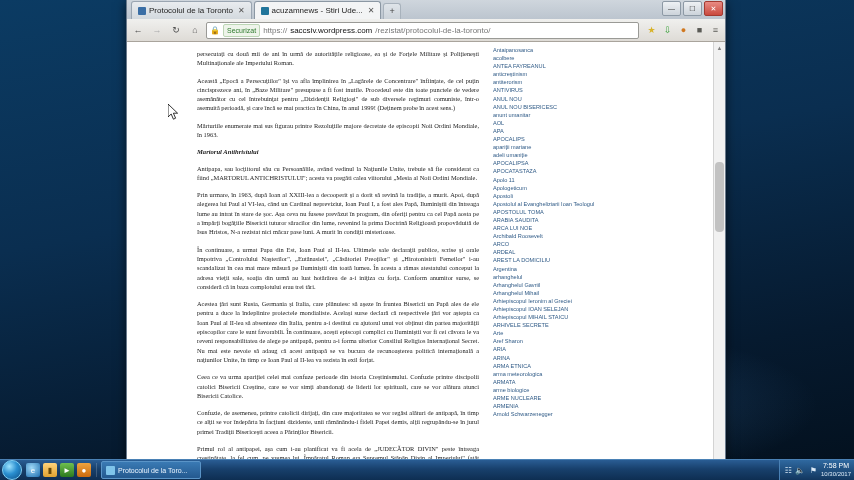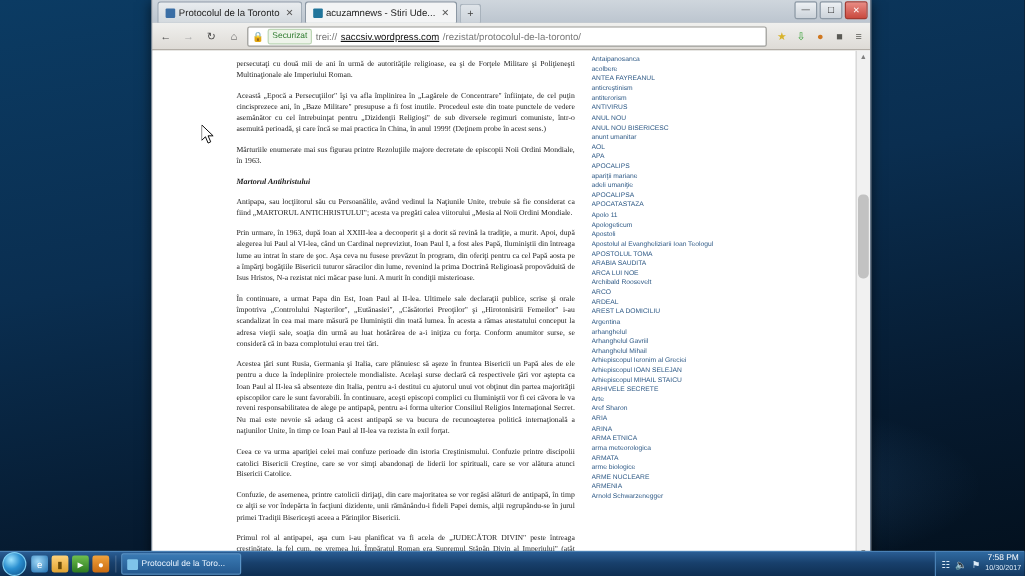--- a/index.html
+++ b/index.html
@@ -152,21 +152,21 @@
     gap: 3px;
     font-size: 8px;
     color: #222;
     overflow: hidden;
     white-space: nowrap;
   }
   .lock {
     color: #2c8a2c;
     font-size: 8px;
   }
-  .url-domain { color: #111; text-decoration: underline; }
+  .url-domain { color: #111; }
   .url-path { color: #777; }
   .urlbar .secure-chip {
     background: #eef4ea;
     color: #2d7a2d;
     border: 1px solid #bcd6b5;
     border-radius: 2px;
     font-size: 7px;
     padding: 0 3px;
     line-height: 11px;
   }
@@ -398,21 +398,21 @@
 
     <div class="navbar">
       <div class="navbtn">←</div>
       <div class="navbtn disabled">→</div>
       <div class="navbtn">↻</div>
       <div class="navbtn">⌂</div>
 
       <div class="urlbar">
         <span class="lock">🔒</span>
         <span class="secure-chip">Securizat</span>
-        <span class="url-path">trei://</span>
+        <span class="url-path">https://</span>
         <span class="url-domain">saccsiv.wordpress.com</span>
         <span class="url-path">/rezistat/protocolul-de-la-toronto/</span>
       </div>
 
       <div class="navicons">
         <div class="navicon star">★</div>
         <div class="navicon green">⇩</div>
         <div class="navicon orange">●</div>
         <div class="navicon">■</div>
         <div class="navicon">≡</div>

